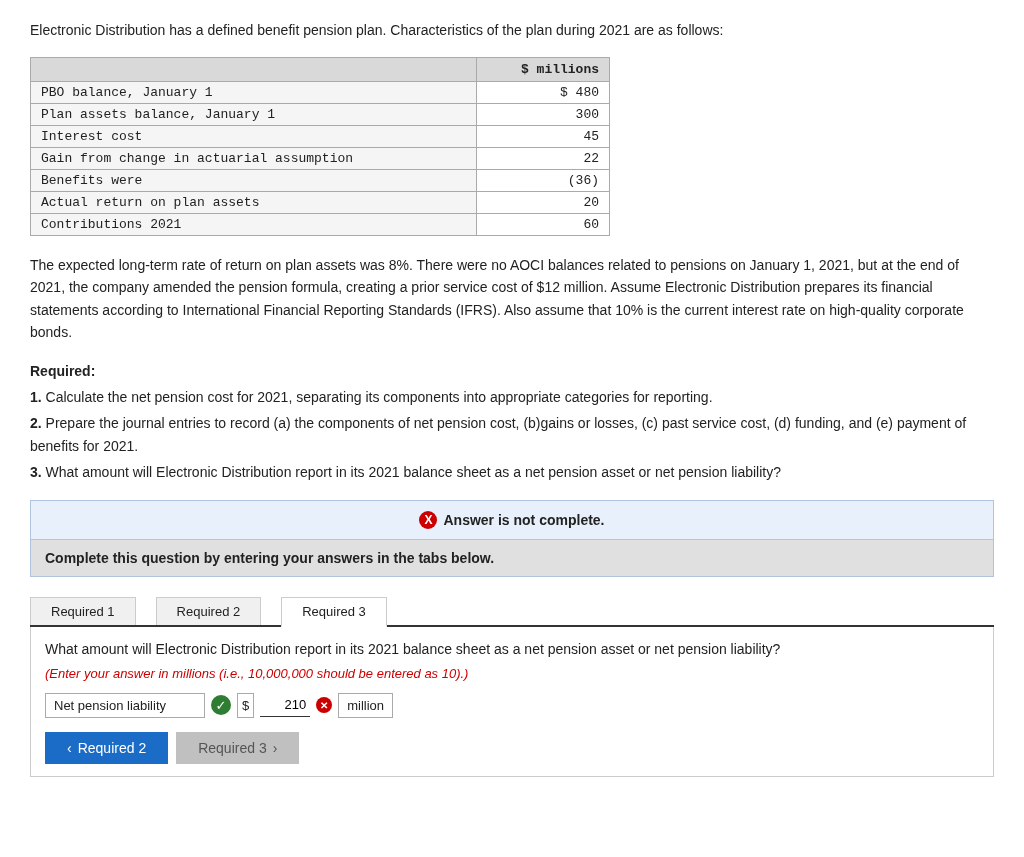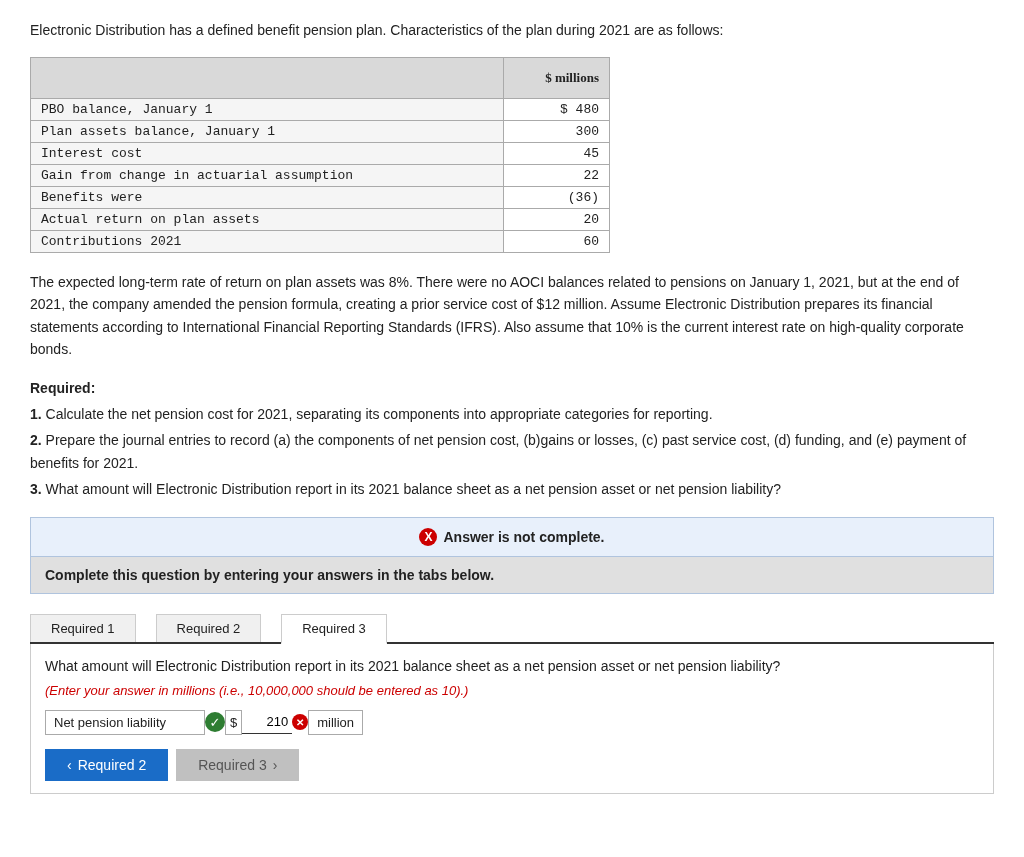--- a/index.html
+++ b/index.html
@@ -120,20 +120,21 @@
     }
     .note-text {
       color: #cc0000;
       font-size: 13px;
       margin-bottom: 12px;
       font-style: italic;
     }
     .answer-row {
       display: flex;
       align-items: center;
+      gap: 6px;
       margin-bottom: 14px;
     }
     .label-box {
       border: 1px solid #aaa;
       padding: 4px 8px;
       min-width: 160px;
       background: #fff;
       font-size: 13px;
     }
     .check-icon {
@@ -214,21 +215,21 @@
   </style>
 </head>
 <body>
 
 <p class="intro-text">Electronic Distribution has a defined benefit pension plan. Characteristics of the plan during 2021 are as follows:</p>
 
 <table class="data-table">
   <thead>
     <tr>
       <th style="background:#d9d9d9; border:1px solid #aaa; text-align:right; padding:4px 10px;"></th>
-      <th style="background:#d9d9d9; border:1px solid #aaa; text-align:right; padding:12px 10px; font-family:Liberation Serif, serif; font-size:13px;">$ millions</th>
+      <th style="background:#d9d9d9; border:1px solid #aaa; text-align:right; padding:4px 10px; font-family:Liberation Mono, monospace; font-size:13px;">$ millions</th>
     </tr>
   </thead>
   <tbody id="table-body">
   <tr>
         <td style="font-family: &quot;Courier New&quot;, monospace; font-size: 13px; background: rgb(245, 245, 245); border: 1px solid rgb(170, 170, 170); padding: 3px 10px;">PBO balance, January 1</td>
         <td style="font-family: &quot;Courier New&quot;, monospace; font-size: 13px; text-align: right; border: 1px solid rgb(170, 170, 170); padding: 3px 10px;">$ 480</td>
       </tr>
       <tr>
         <td style="font-family: &quot;Courier New&quot;, monospace; font-size: 13px; background: rgb(245, 245, 245); border: 1px solid rgb(170, 170, 170); padding: 3px 10px;">Plan assets balance, January 1</td>
         <td style="font-family: &quot;Courier New&quot;, monospace; font-size: 13px; text-align: right; border: 1px solid rgb(170, 170, 170); padding: 3px 10px;">300</td>

